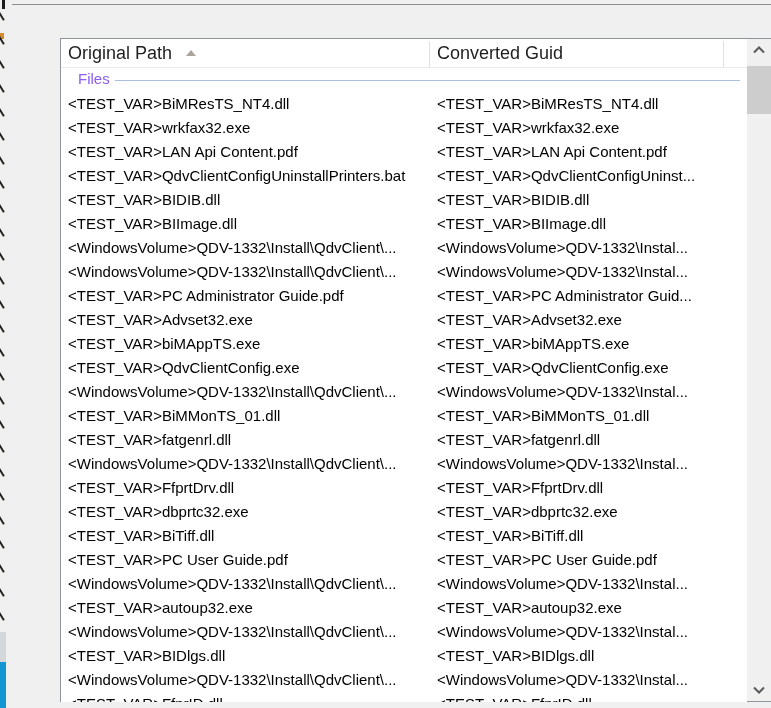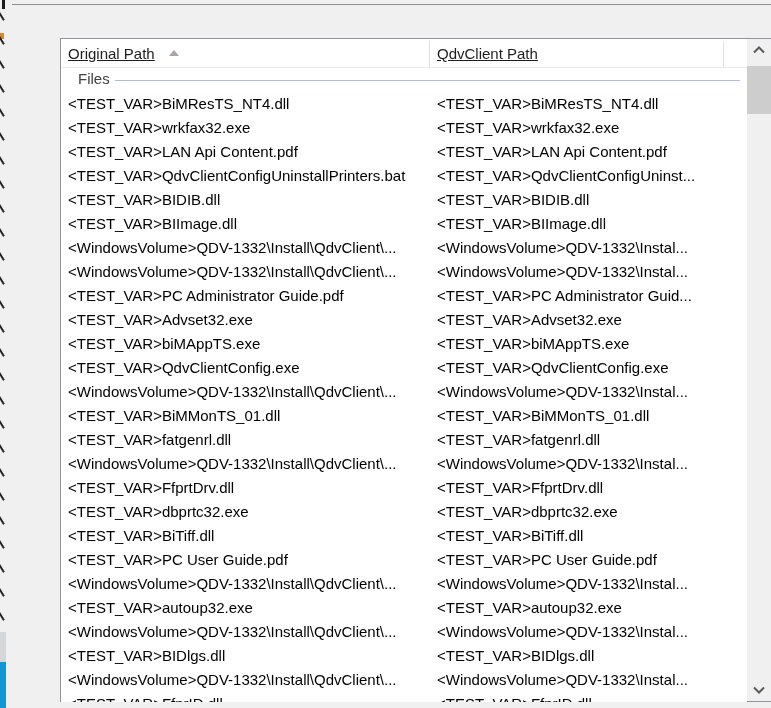--- a/index.html
+++ b/index.html
@@ -16,31 +16,31 @@
   .edge-block-gray { position:absolute; left:0; top:624px; width:6px; height:30px; background:#d4d7d9; }
   .edge-block-blue { position:absolute; left:0; top:654px; width:6px; height:46px; background:#1495d3; }
 
   
   #grid { position:absolute; left:60px; top:38px; width:711px; height:664px;
     background:#ffffff; border:1px solid #8f959c; border-right:none; }
 
   .header { position:absolute; left:0; top:0; width:709px; height:29px;
     background:#ffffff; border-bottom:1px solid #ececec; }
   .hcell { position:absolute; top:0; height:29px; display:flex; align-items:center;
-    font-size:15px; color:#1e1e1e; cursor:default;text-decoration:underline; }
+    font-size:18px; color:#1e1e1e; cursor:default; }
   .hcell.orig { left:7px; }
   .hcell.conv { left:376px; }
   .sort-arrow { width:0; height:0; margin-left:14px; margin-top:-2px;
     border-left:5px solid transparent; border-right:5px solid transparent;
     border-bottom:6px solid #a9a49c; }
   .hdiv { position:absolute; top:2px; width:1px; height:26px; background:#e0e0e0; }
   .hdiv.d1 { left:368px; } .hdiv.d2 { left:662px; }
 
   .group-row { position:absolute; left:0; top:29px; width:686px; height:24px; background:#ffffff; }
-  .group-label { position:absolute; left:17px; top:2px; font-size:15px; color:#404040; }
+  .group-label { position:absolute; left:17px; top:2px; font-size:15px; color:#8b5cf6; }
   .group-line { position:absolute; left:54px; top:12px; width:625px; height:1px; background:#a9bedd; }
 
   #rows { position:absolute; left:0; top:53px; width:686px; height:610px; overflow:hidden; }
   .row { position:relative; width:754px; height:24px; background:#ffffff; }
   .cell { position:absolute; top:0; height:24px; line-height:24px; font-size:15px;
     color:#000000; white-space:nowrap; overflow:hidden; }
   .cell.orig { left:7px;  width:358px; }
   .cell.conv { left:376px; width:302px; }
 
   
@@ -91,21 +91,21 @@
 
   <div id="grid">
 
     <div class="header">
       <div class="hcell orig">
         <span>Original Path</span>
         <span class="sort-arrow"></span>
       </div>
       <div class="hdiv d1"></div>
       <div class="hcell conv">
-        <span>QdvClient Path</span>
+        <span>Converted Guid</span>
       </div>
       <div class="hdiv d2"></div>
     </div>
 
     <div class="group-row">
       <span class="group-label">Files</span>
       <span class="group-line"></span>
     </div>
 
     <div id="rows">

